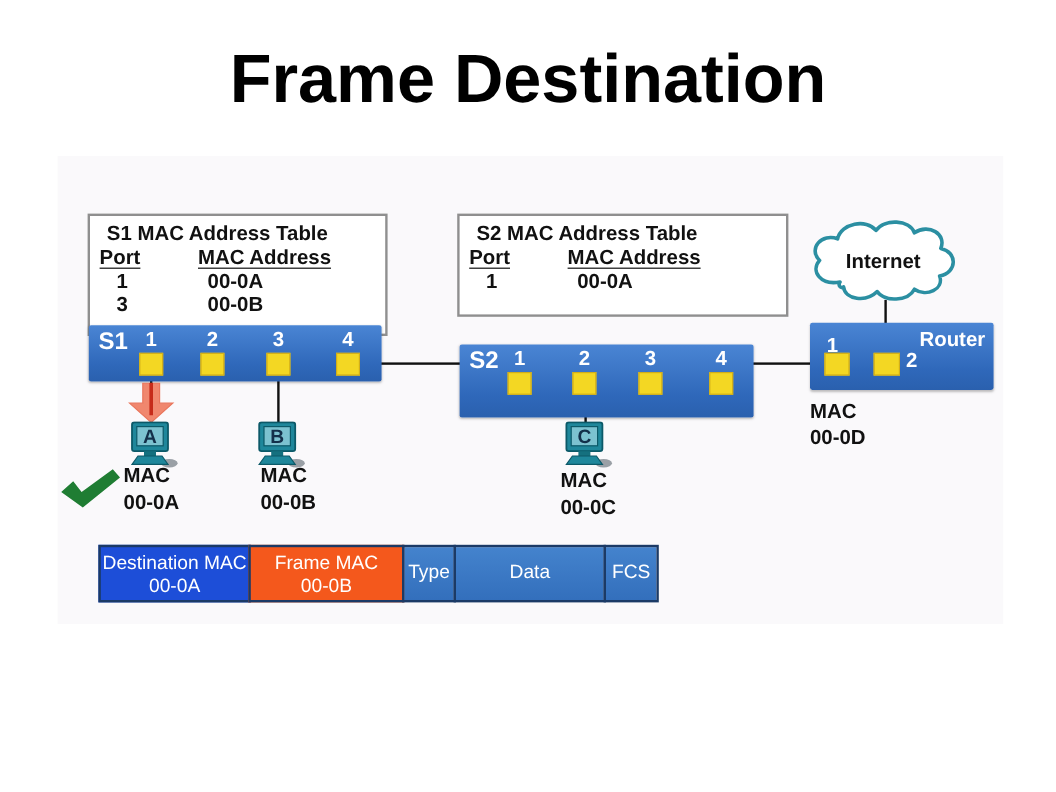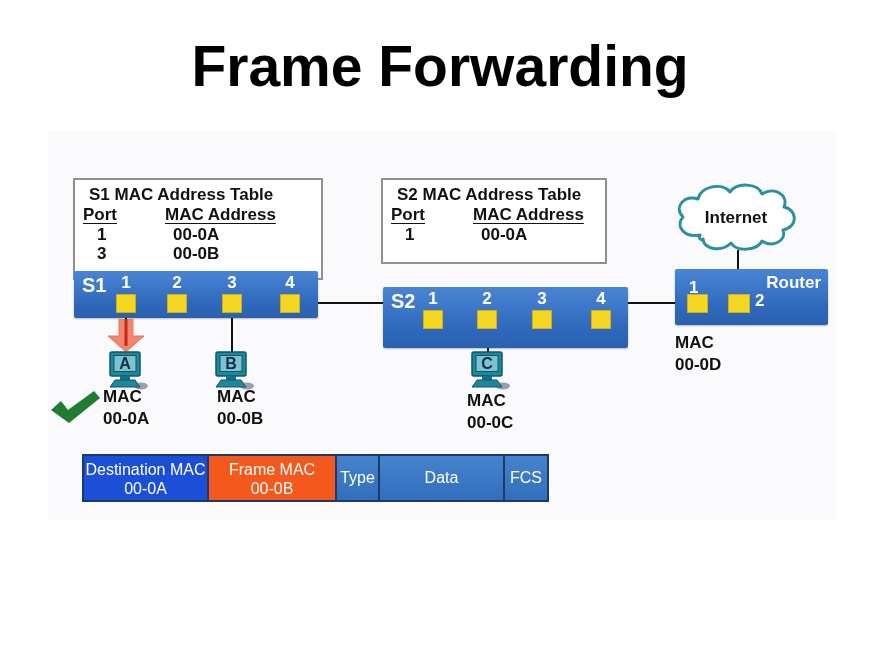--- a/index.html
+++ b/index.html
@@ -23,21 +23,21 @@
     font-size:17px; font-weight:bold; color:#111;
   }
   .mac-table .t-title   { left:14px; top:5px;  position:absolute; white-space:nowrap; }
   .mac-table .h-port    { left:8px;  top:25px; position:absolute; text-decoration:underline; text-underline-offset:3px; }
   .mac-table .h-mac     { left:90px; top:25px; position:absolute; text-decoration:underline; text-underline-offset:3px; }
   .mac-table .r1-port   { left:22px; top:45px; position:absolute; }
   .mac-table .r1-mac    { left:98px; top:45px; position:absolute; }
   .mac-table .r2-port   { left:22px; top:64px; position:absolute; }
   .mac-table .r2-mac    { left:98px; top:64px; position:absolute; }
   #s1-table { left:25px;  top:48px; width:250px; height:102px; }
-  #s2-table { left:333px; top:48px; width:226px; height:86px;text-decoration:underline; }
+  #s2-table { left:333px; top:48px; width:276px; height:86px;text-decoration:underline; }
 
   
   .blue-device {
     position:absolute; background:linear-gradient(180deg,#4a85d4 0%,#2f68ba 70%,#2a60ae 100%);
     border-radius:2px; box-shadow:0 1px 2px rgba(0,0,0,.25);
   }
   #s1-switch { left:26px;  top:141px; width:244px; height:47px; }
   #s2-switch { left:335px; top:141px; width:245px; height:61px;margin-top:16px; }
   #router    { left:627px; top:139px; width:153px; height:56px; }
 
@@ -69,21 +69,21 @@
   .fb-orange { background:#f4581c; }
   .fb-blue   { background:linear-gradient(180deg,#4483cd,#336fbc); }
   .fb-two { padding-top:4px; font-size:16px; line-height:19px; }
   .fb-one { font-size:16px; line-height:44px; }
 </style>
 </head>
 <body>
 
 <div class="stage">
 
-  <div class="slide-title">Frame Forwarding</div>
+  <div class="slide-title">Frame Destination</div>
 
   <div class="panel">
 
     <div class="mac-table" id="s1-table">
       <span class="t-title">S1 MAC Address Table</span>
       <span class="h-port">Port</span>
       <span class="h-mac">MAC Address</span>
       <span class="r1-port">1</span>
       <span class="r1-mac">00-0A</span>
       <span class="r2-port">3</span>

